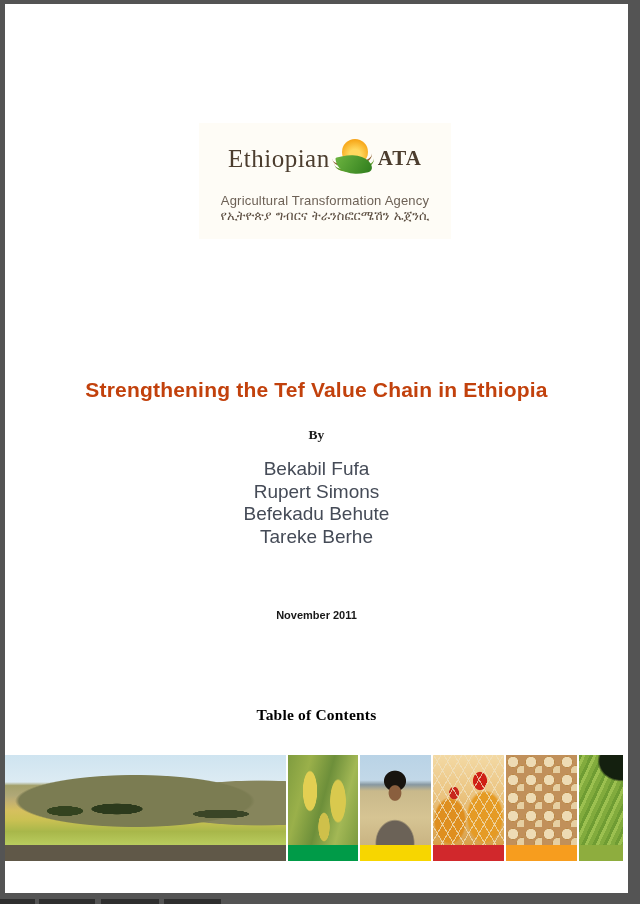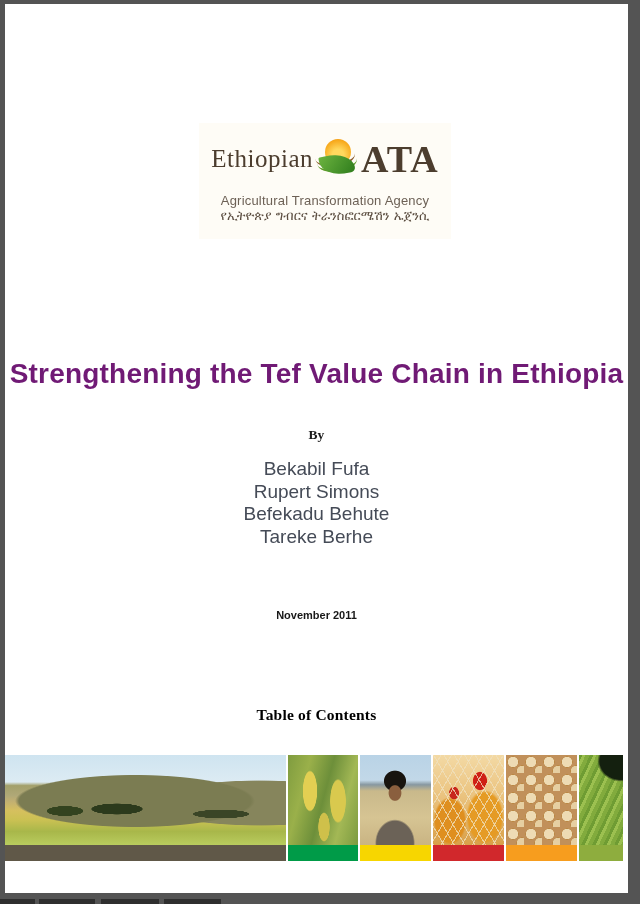--- a/index.html
+++ b/index.html
@@ -5,36 +5,36 @@
   html,body{margin:0;padding:0;}
   body{font-family:"Liberation Sans", sans-serif;}
   .frame{position:relative;width:640px;height:904px;background:#545454;overflow:hidden;}
   .page{position:absolute;left:5px;top:4px;width:623px;height:889px;background:#ffffff;}
 
   
   .logo-box{position:absolute;left:194px;top:119px;width:252px;height:116px;background:#fefcf6;
             display:flex;flex-direction:column;align-items:center;justify-content:center;text-align:center;}
   .logo-row{display:flex;align-items:center;line-height:1;}
   .logo-name{font-family:"Liberation Serif", serif;font-size:25px;color:#4c3d2e;letter-spacing:.5px;}
-  .logo-acronym{font-family:"Liberation Serif", serif;font-size:38px;font-weight:bold;color:#4c3d2e;letter-spacing:1px;}
+  .logo-acronym{font-family:"Liberation Serif", serif;font-size:21px;font-weight:bold;color:#4c3d2e;letter-spacing:1px;}
   .logo-icon{position:relative;display:inline-block;width:46px;height:40px;margin:0 1px;}
   .sun{position:absolute;left:11px;top:0;width:26px;height:26px;border-radius:50%;
        background:radial-gradient(circle at 50% 62%, #ffd85e 28%, #f7a81b 72%, #ef8c12 100%);}
   .field-arc{position:absolute;width:40px;height:18px;border-radius:50%;border-bottom:3px solid #8a5a28;
              left:1px;top:7px;transform:rotate(-8deg);}
   .field-arc.arc2{border-bottom-color:#5f9b28;top:12px;left:3px;}
   .leaf{position:absolute;left:6px;top:15px;width:34px;height:21px;
         background:linear-gradient(135deg,#6cb33f,#2f7d1d);
         border-radius:2px 100% 6px 100%;transform:rotate(-12deg);}
   .logo-subtitle{font-size:13px;color:#6d6156;margin-top:14px;letter-spacing:.2px;}
   .logo-subtitle-am{font-size:13px;color:#5a4c3f;font-family:"DejaVu Sans", sans-serif;}
 
   
   .center-text{position:absolute;left:0;width:623px;text-align:center;}
-  .report-title{top:354px;font-size:28px;font-weight:bold;color:#701a75;letter-spacing:.2px;}
+  .report-title{top:374px;font-size:21px;font-weight:bold;color:#c2410c;letter-spacing:.2px;}
   .byline{top:423px;font-size:13.5px;font-weight:bold;color:#1c1c1c;font-family:Liberation Serif, serif;}
   .authors{top:454px;font-size:19px;color:#454b57;line-height:22.5px;}
   .report-date{top:605px;font-size:11px;font-weight:bold;color:#181818;}
   .toc-heading{top:702px;font-size:15.5px;font-weight:bold;color:#000;
                font-family:"Liberation Serif", serif;letter-spacing:.2px;}
 
   
   .photo-strip{position:absolute;left:5px;top:755px;display:flex;gap:2px;}
   .strip-seg{display:flex;flex-direction:column;}
   .photo{height:90px;}

